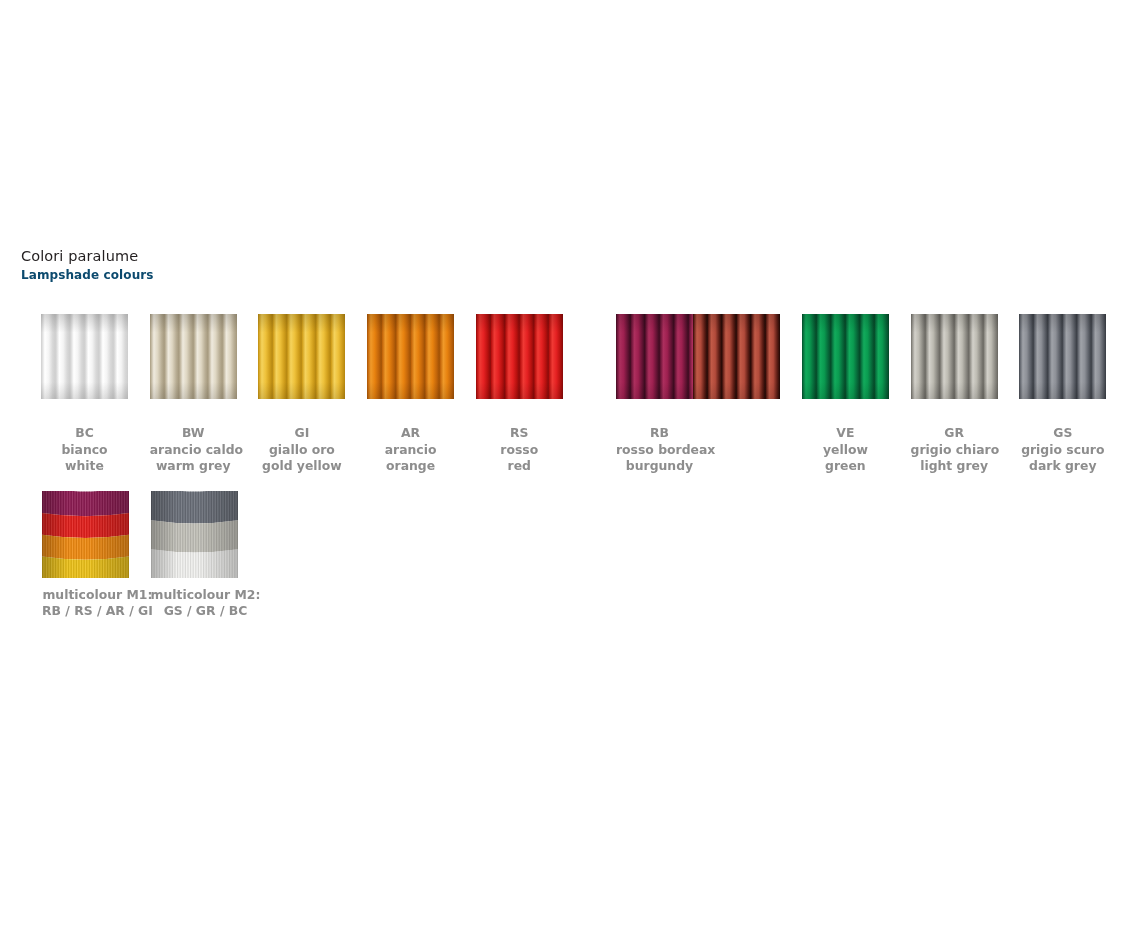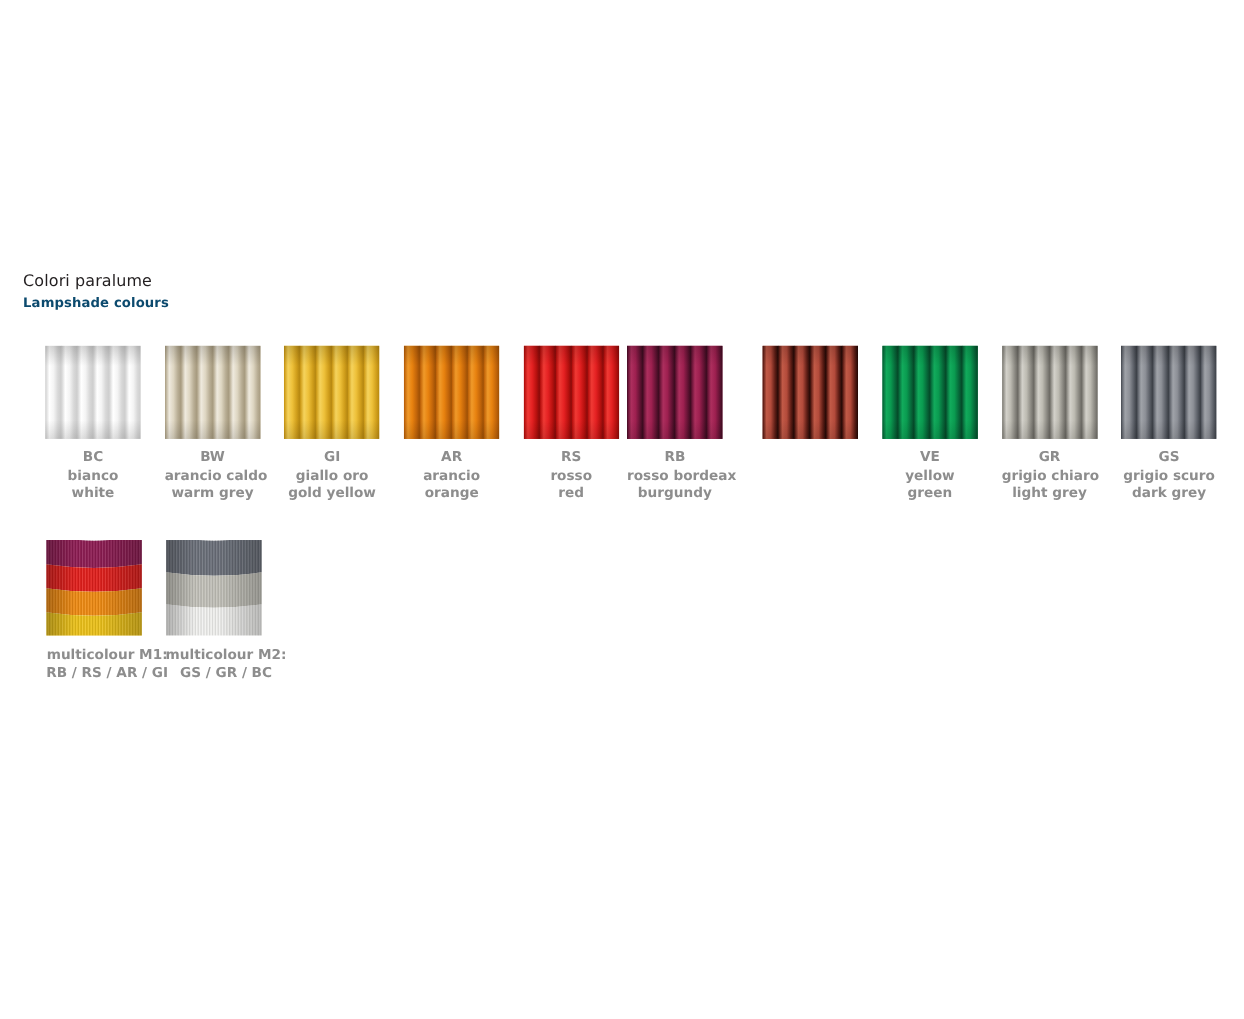--- a/index.html
+++ b/index.html
@@ -61,21 +61,21 @@
     top: 0;
     width: 87px;
   }
   .swatch {
     width: 87px;
     height: 85px;
     position: relative;
     overflow: hidden;
   }
   .swatch-caption {
-    margin-top: 8px;
+    margin-top: 26px;
     text-align: center;
     color: #8d8d8d;
     font-size: 12.4px;
     font-weight: bold;
     line-height: 16.6px;
     white-space: nowrap;
   }
   .swatch-caption .code { display: block; }
   .swatch-caption .it { display: block; }
   .swatch-caption .en { display: block; }
@@ -295,21 +295,21 @@
             <rect x="72.50" y="0" width="14.90" height="85" fill="url(#pl4)"></rect>
             <rect x="0" y="0" width="87" height="85" fill="url(#vg4)"></rect>
           </svg>
         </div>
         <div class="swatch-caption">
           <span class="code">RS</span>
           <span class="it">rosso</span>
           <span class="en">red</span>
         </div>
       </div>
-      <div class="swatch-cell" style="left: 529px;">
+      <div class="swatch-cell" style="left: 575px;">
         <div class="swatch">
           <svg viewBox="0 0 87 85" preserveAspectRatio="none" class="pleat-svg">
             <defs>
               <linearGradient id="pl5" x1="0" y1="0" x2="1" y2="0">
                 <stop offset="0%" stop-color="#3f0c21"></stop>
                 <stop offset="6%" stop-color="#641334"></stop>
                 <stop offset="26%" stop-color="#ad2f5e"></stop>
                 <stop offset="52%" stop-color="#9e2050"></stop>
                 <stop offset="78%" stop-color="#641334"></stop>
                 <stop offset="94%" stop-color="#3f0c21"></stop>

